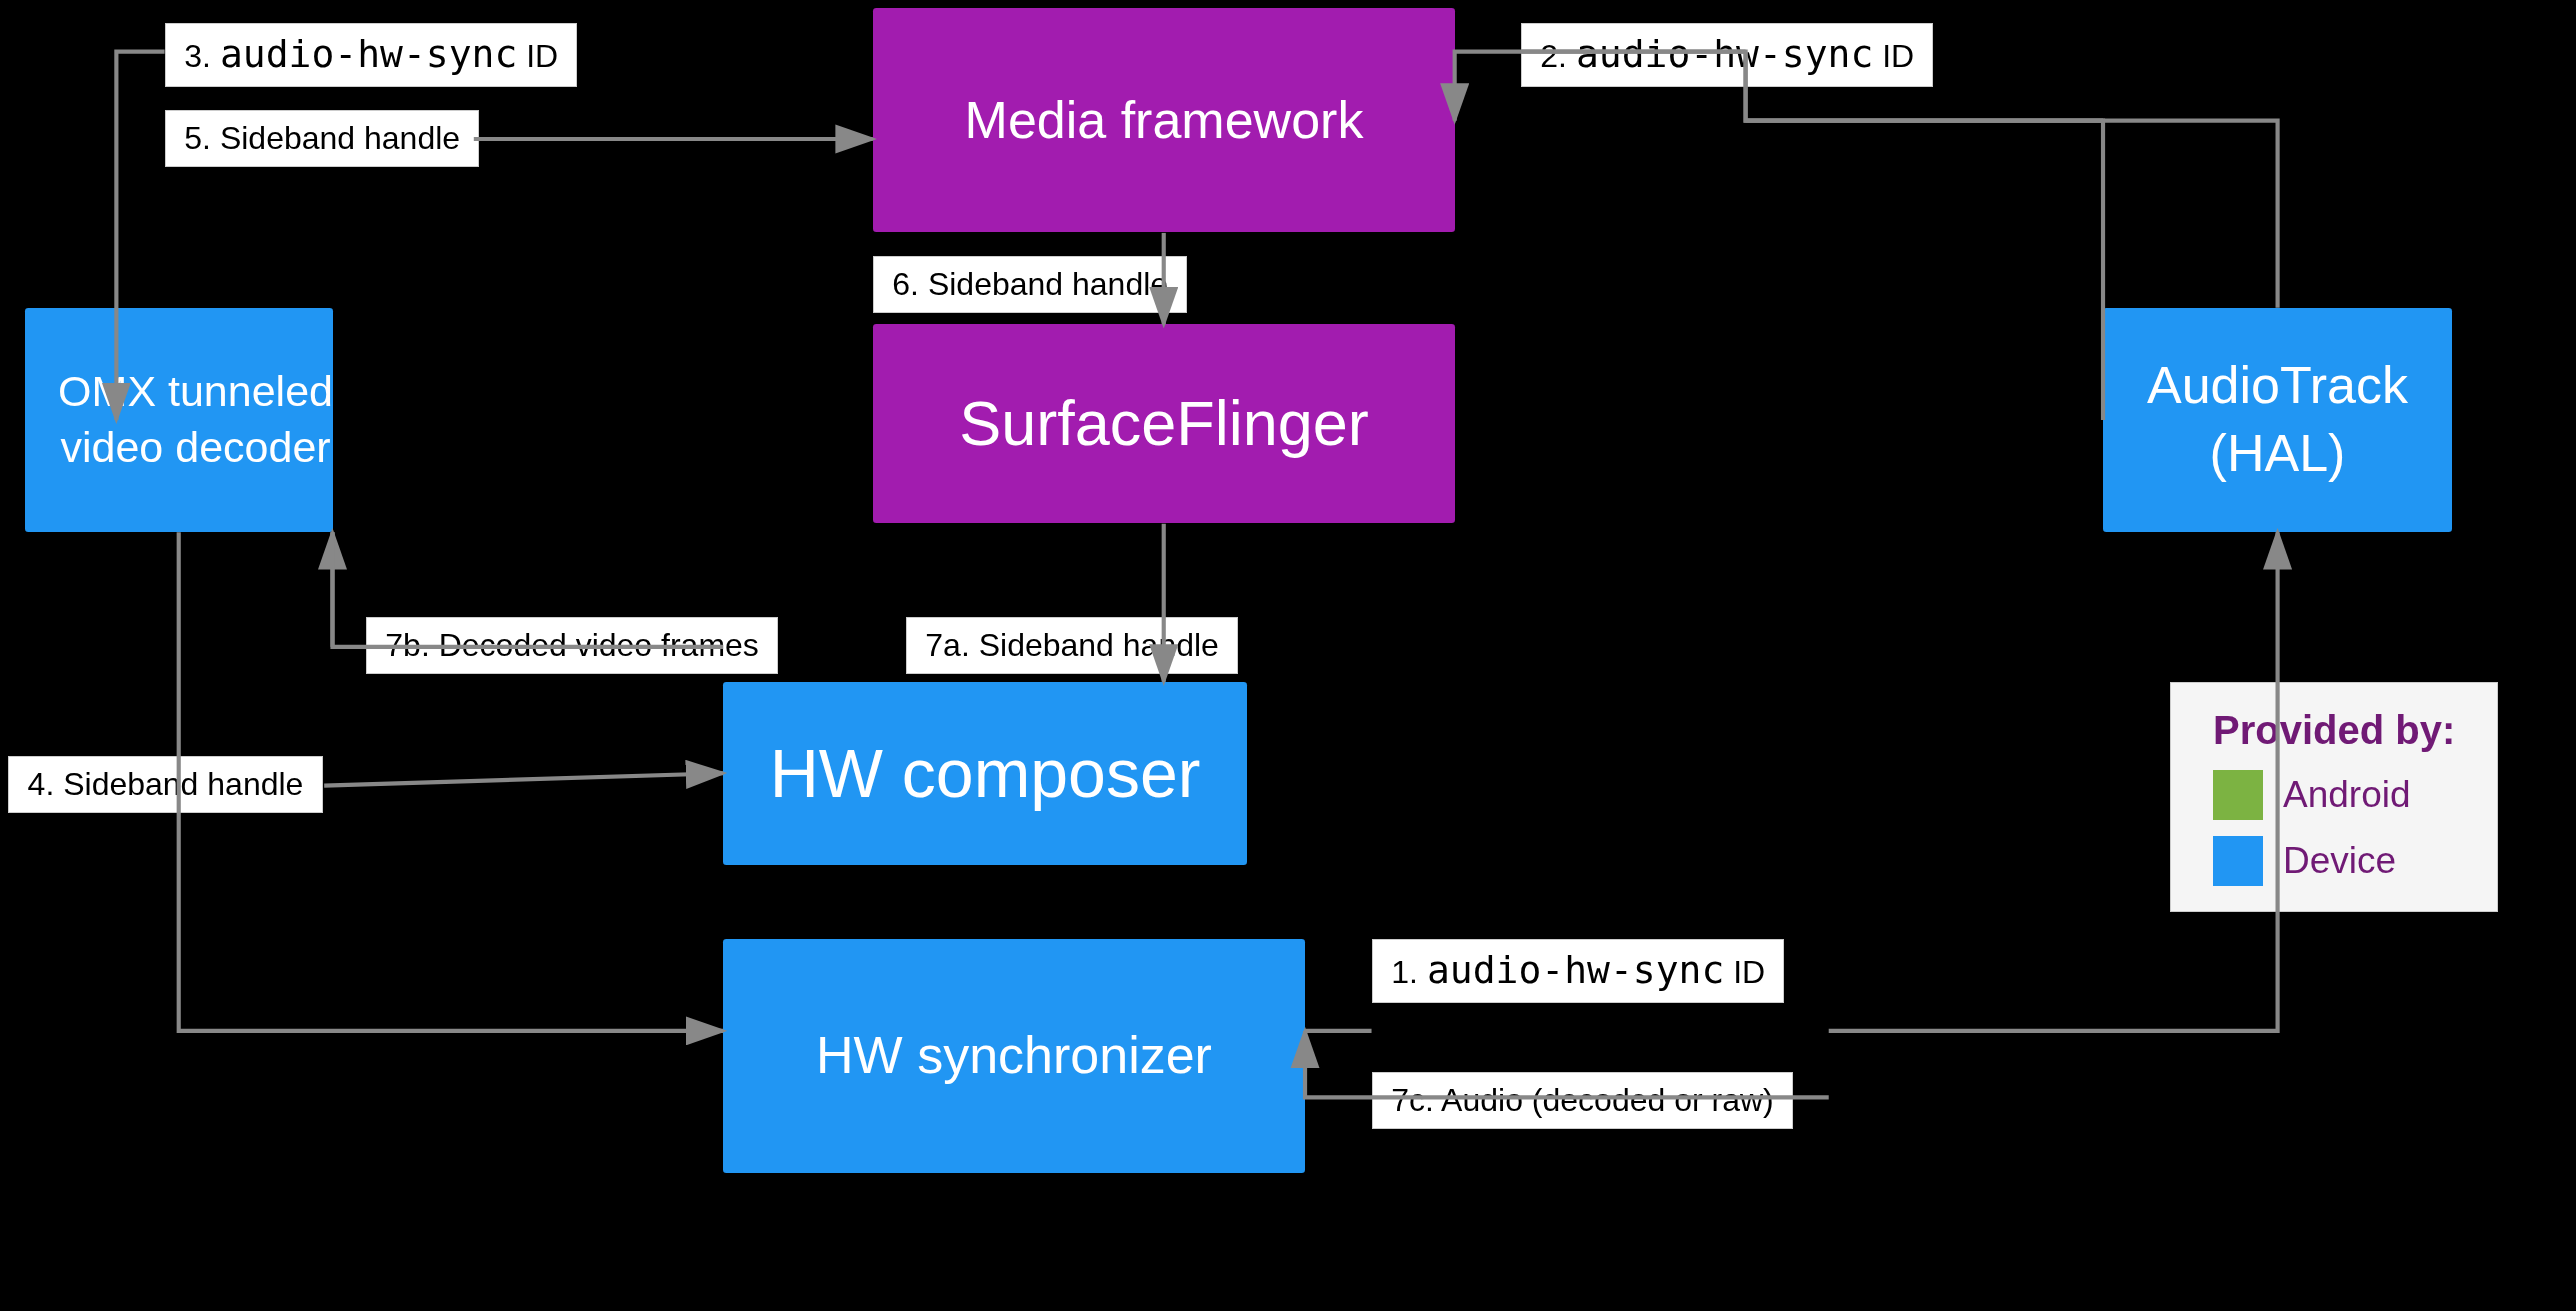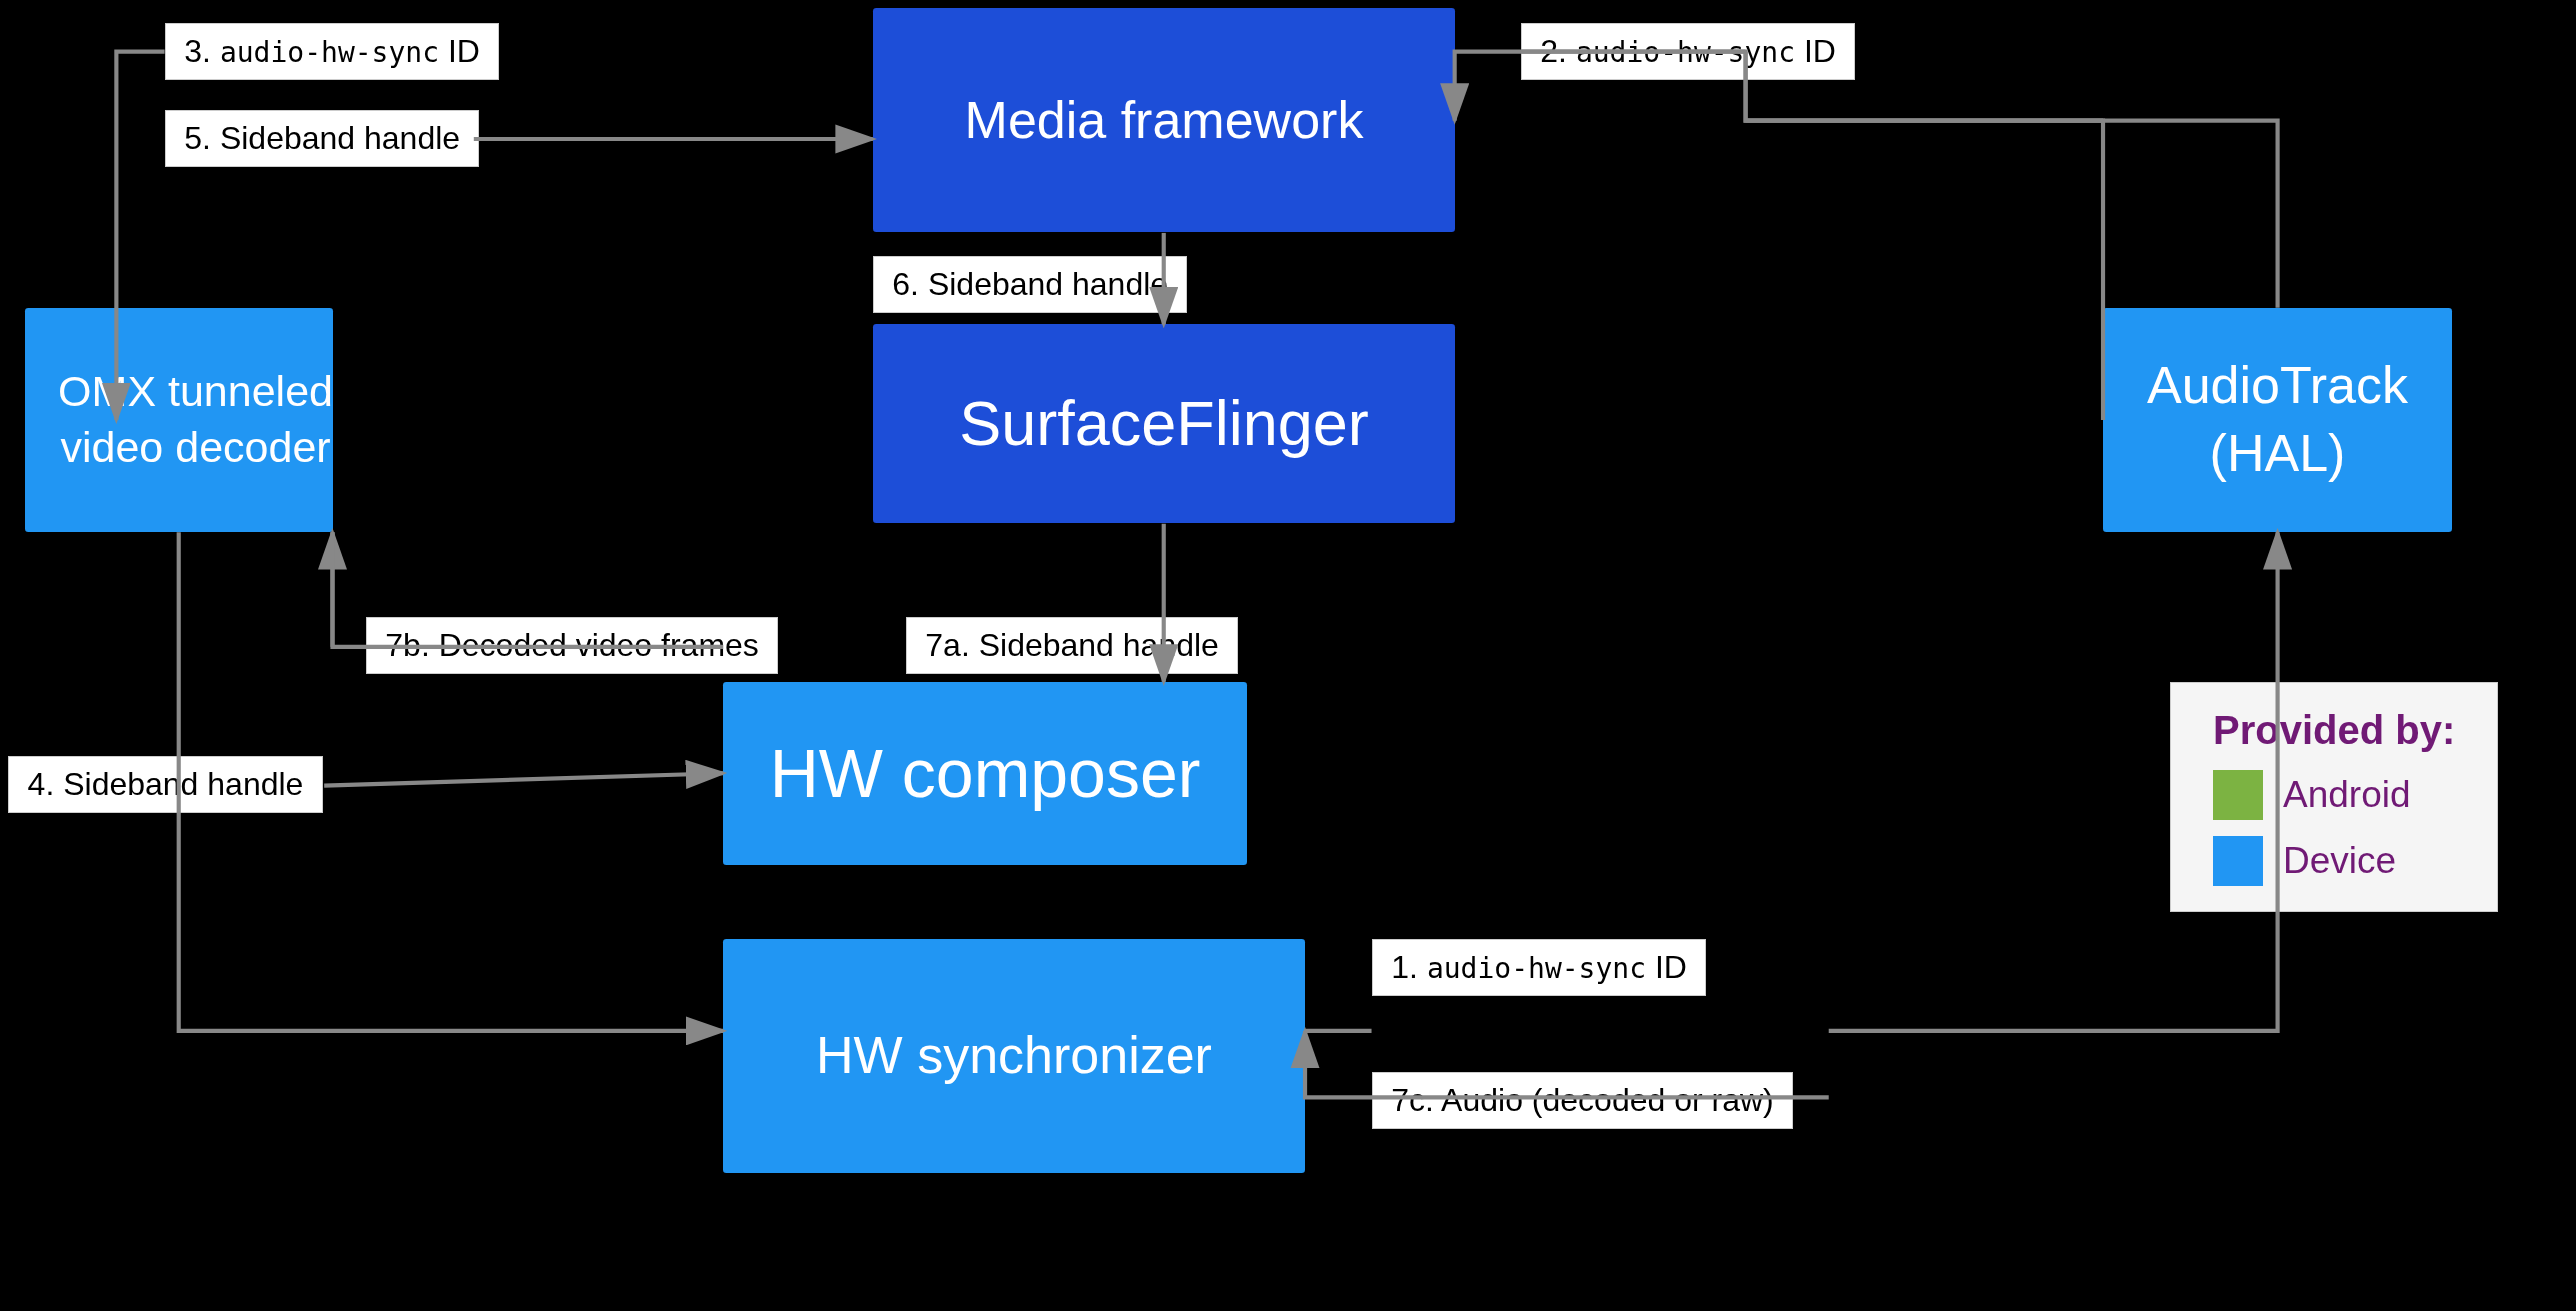--- a/index.html
+++ b/index.html
@@ -18,37 +18,37 @@
       align-items: center;
       justify-content: center;
       text-align: center;
       color: #fff;
       font-size: 43px;
       font-weight: 400;
       line-height: 1.3;
       border-radius: 3.3px;
     }
 
-    .green { background: #1d4ed8; }
+    .green { background: #a21caf; }
     .blue { background: #2196f3; }
 
     .label-box {
       position: absolute;
       background: #fff;
       color: #000;
       border: 1.7px solid #ccc;
       padding: 8.3px 18.3px;
       font-size: 32px;
       white-space: nowrap;
       line-height: 1.2;
     }
 
     .label-box .mono {
       font-family: monospace;
-      font-size: 28px;
+      font-size: 38px;
     }
 
     
     svg.arrows {
       position: absolute;
       top: 0; left: 0;
       width: 2576px;
       height: 1312px;
       pointer-events: none;
     }

